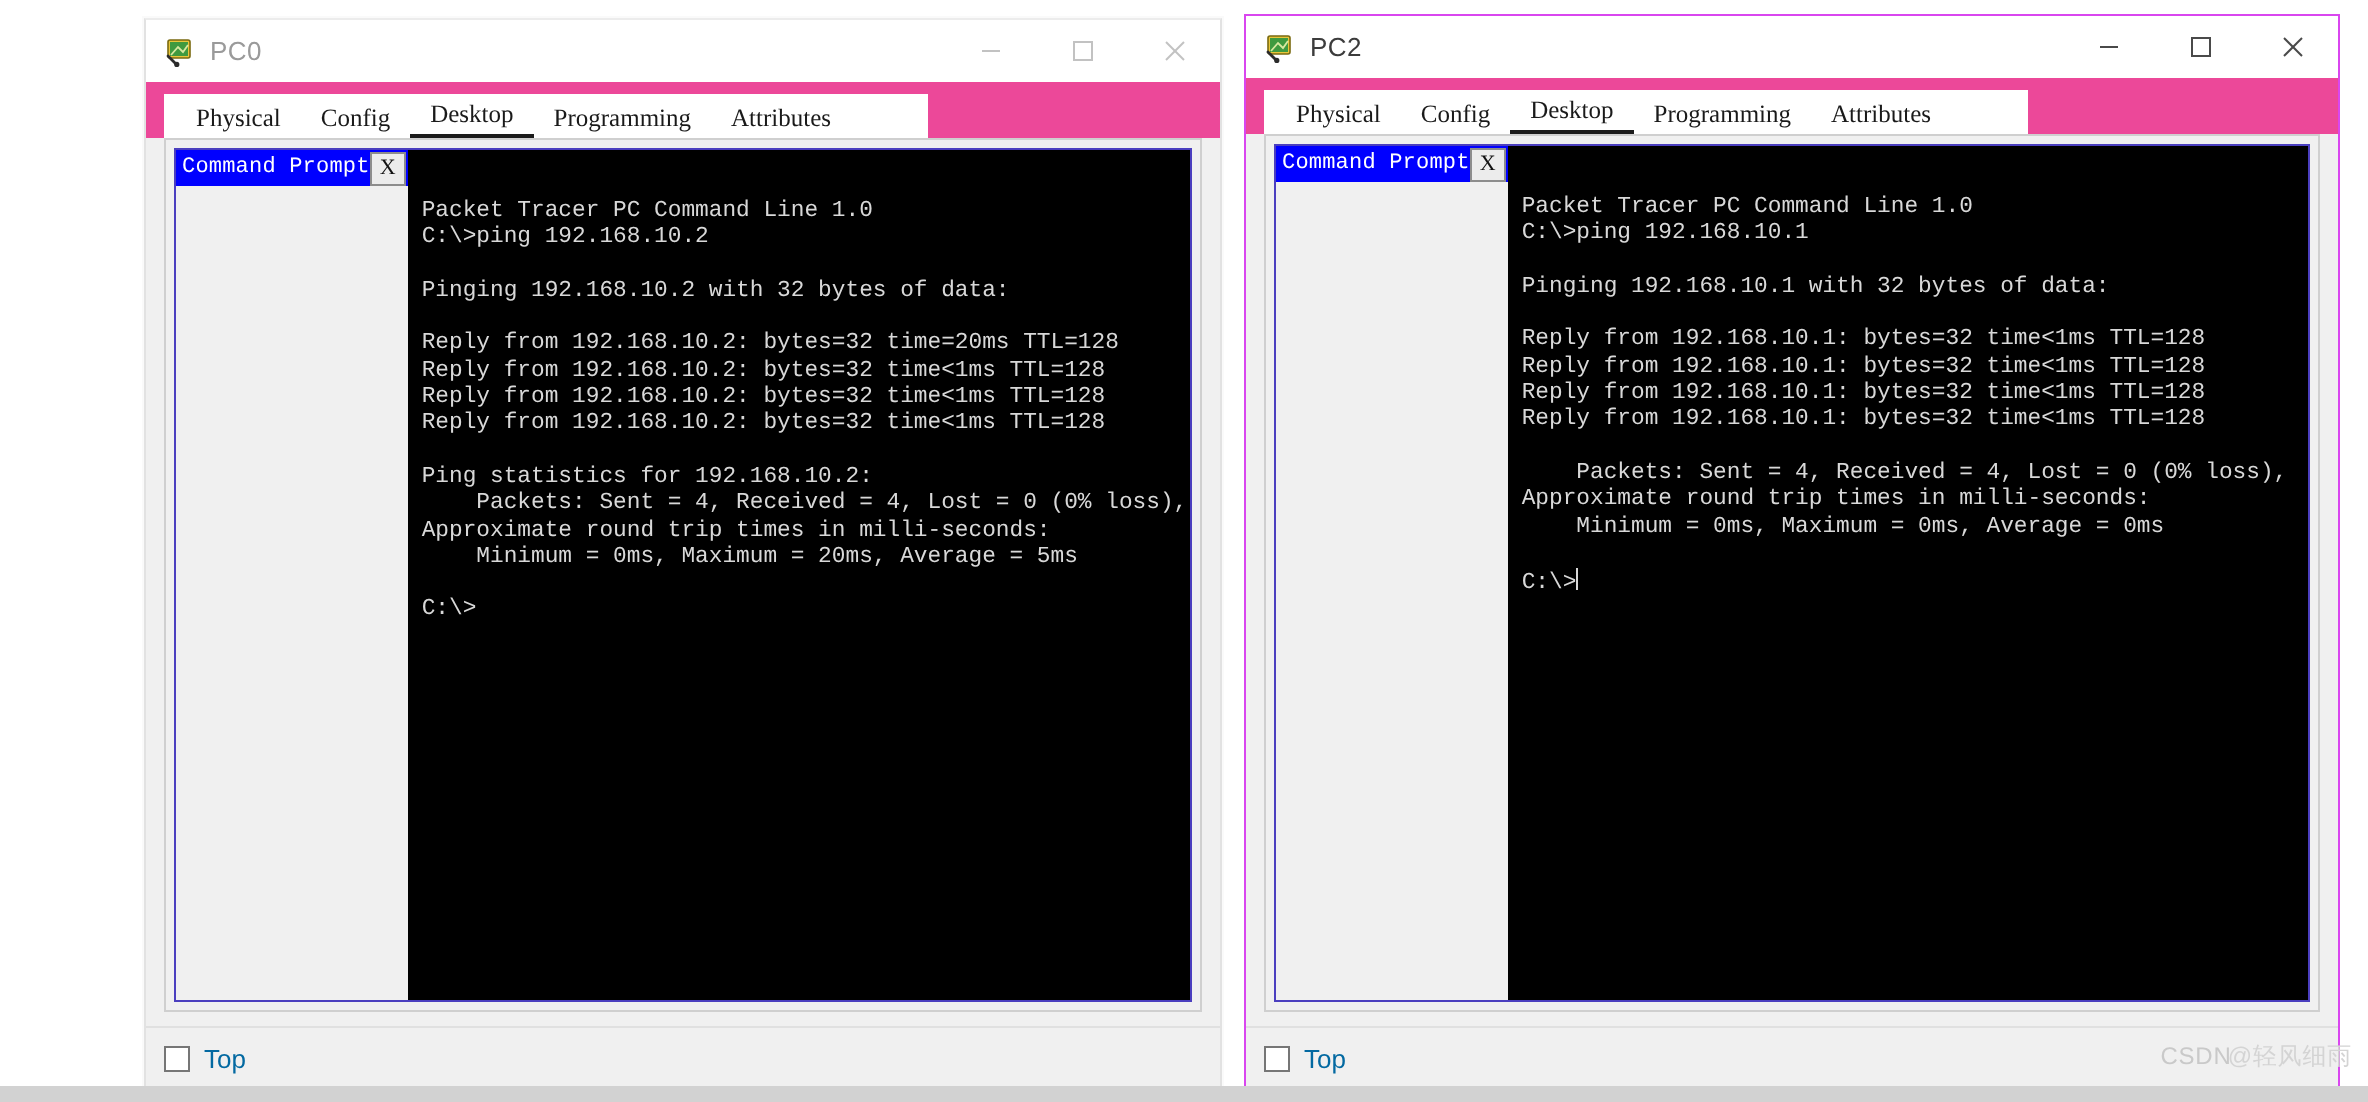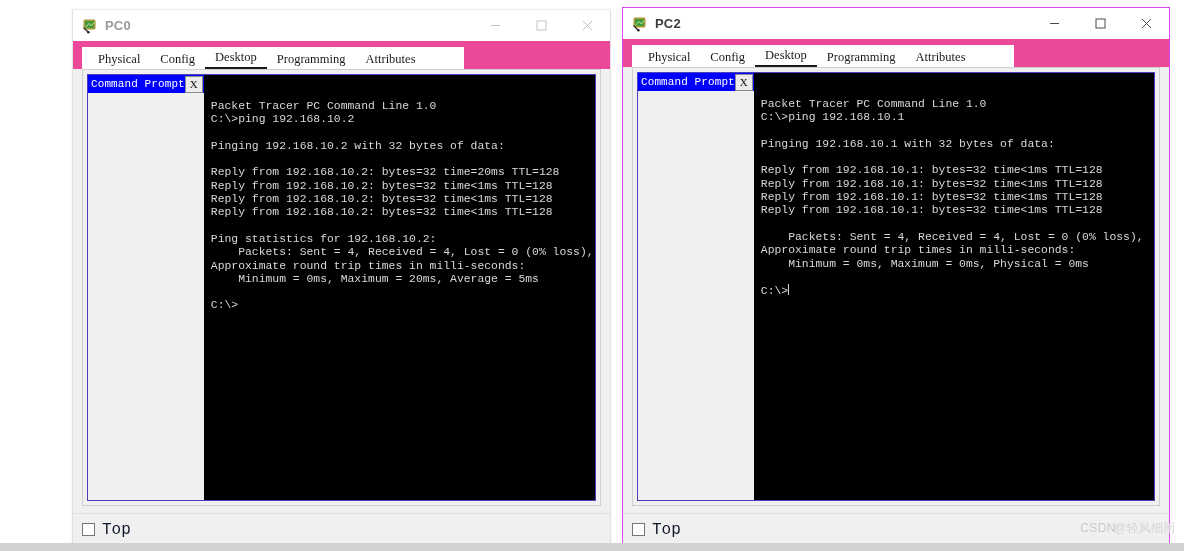--- a/index.html
+++ b/index.html
@@ -61,21 +61,20 @@
     background: #ffffff;
     display: flex;
     align-items: center;
     flex: 0 0 auto;
     position: relative;
   }
   .title-left {
     display: flex;
     padding-left: 9px;
     gap: 7px;
-    font-weight: bold;
   }
   .app-icon {
     width: 16px;
     height: 16px;
     position: relative;
     flex: 0 0 auto;
   }
   .title-text {
     font-size: 13px;
     letter-spacing: 0.2px;
@@ -217,23 +216,23 @@
   }
   .checkbox {
     width: 13px;
     height: 13px;
     border: 1px solid #767676;
     background: #ffffff;
     box-sizing: border-box;
     flex: 0 0 auto;
   }
   .checkbox-label {
-    font-family: Liberation Mono, monospace;
-    font-size: 16px;
-    color: #0f172a;
+    font-family: Liberation Sans, sans-serif;
+    font-size: 13px;
+    color: #0369a1;
   }
 
   
   .watermark {
     position: absolute;
     right: 8px;
     bottom: 14px;
     font-size: 12px;
     color: #c9c9c9;
     letter-spacing: 0.4px;
@@ -383,21 +382,21 @@
           <div class="cmd-line blank">&nbsp;</div>
           <div class="cmd-line">Pinging 192.168.10.1 with 32 bytes of data:</div>
           <div class="cmd-line blank">&nbsp;</div>
           <div class="cmd-line">Reply from 192.168.10.1: bytes=32 time&lt;1ms TTL=128</div>
           <div class="cmd-line">Reply from 192.168.10.1: bytes=32 time&lt;1ms TTL=128</div>
           <div class="cmd-line">Reply from 192.168.10.1: bytes=32 time&lt;1ms TTL=128</div>
           <div class="cmd-line">Reply from 192.168.10.1: bytes=32 time&lt;1ms TTL=128</div>
           <div class="cmd-line blank">&nbsp;</div>
           <div class="cmd-line">    Packets: Sent = 4, Received = 4, Lost = 0 (0% loss),</div>
           <div class="cmd-line">Approximate round trip times in milli-seconds:</div>
-          <div class="cmd-line">    Minimum = 0ms, Maximum = 0ms, Physical = 0ms</div>
+          <div class="cmd-line">    Minimum = 0ms, Maximum = 0ms, Average = 0ms</div>
           <div class="cmd-line blank">&nbsp;</div>
           <div class="cmd-line">C:\&gt;<span class="cursor"></span></div>
         </div>
     </div>
   </div>
 
   <div class="win-footer">
     <span class="checkbox"></span>
     <span class="checkbox-label">Top</span>
   </div>

